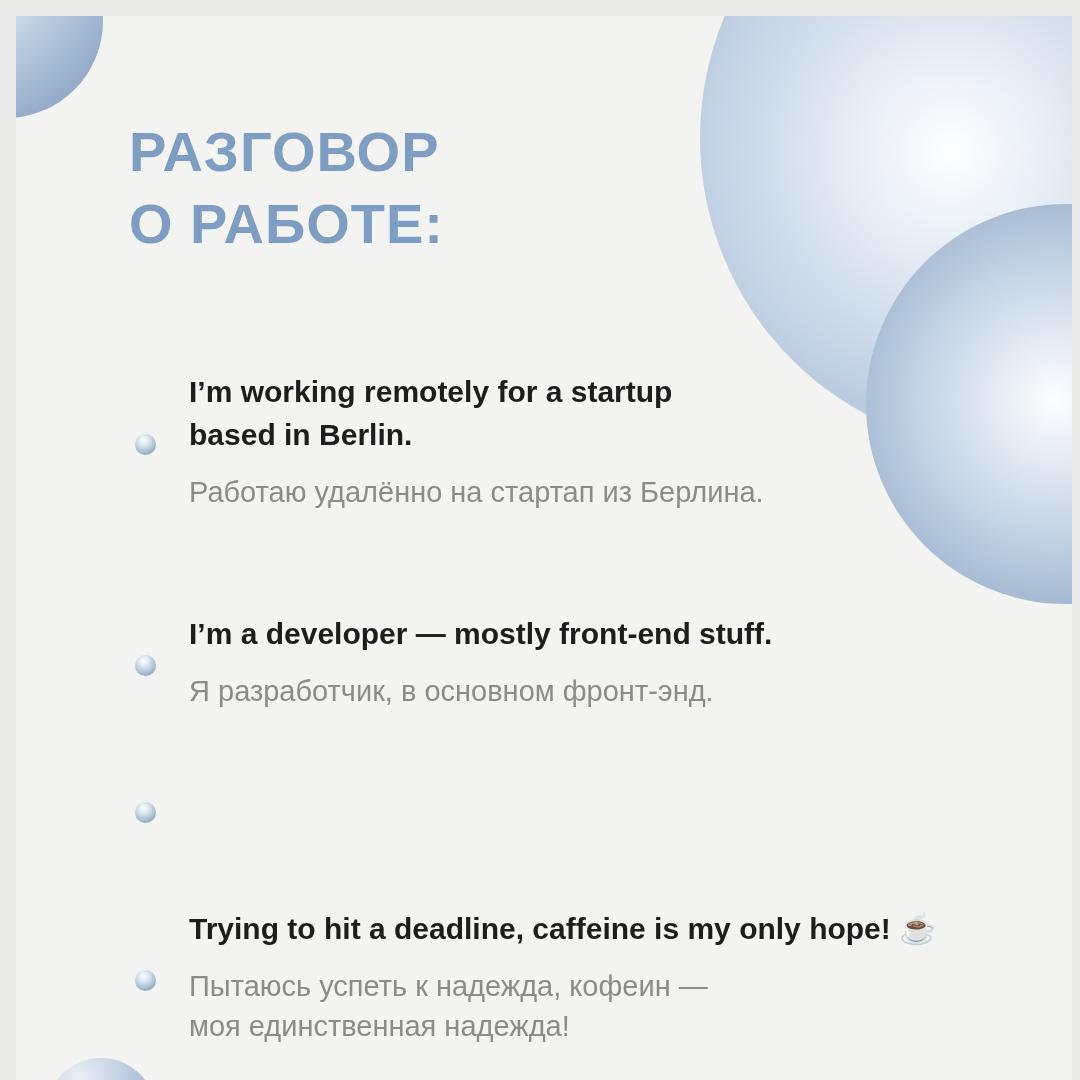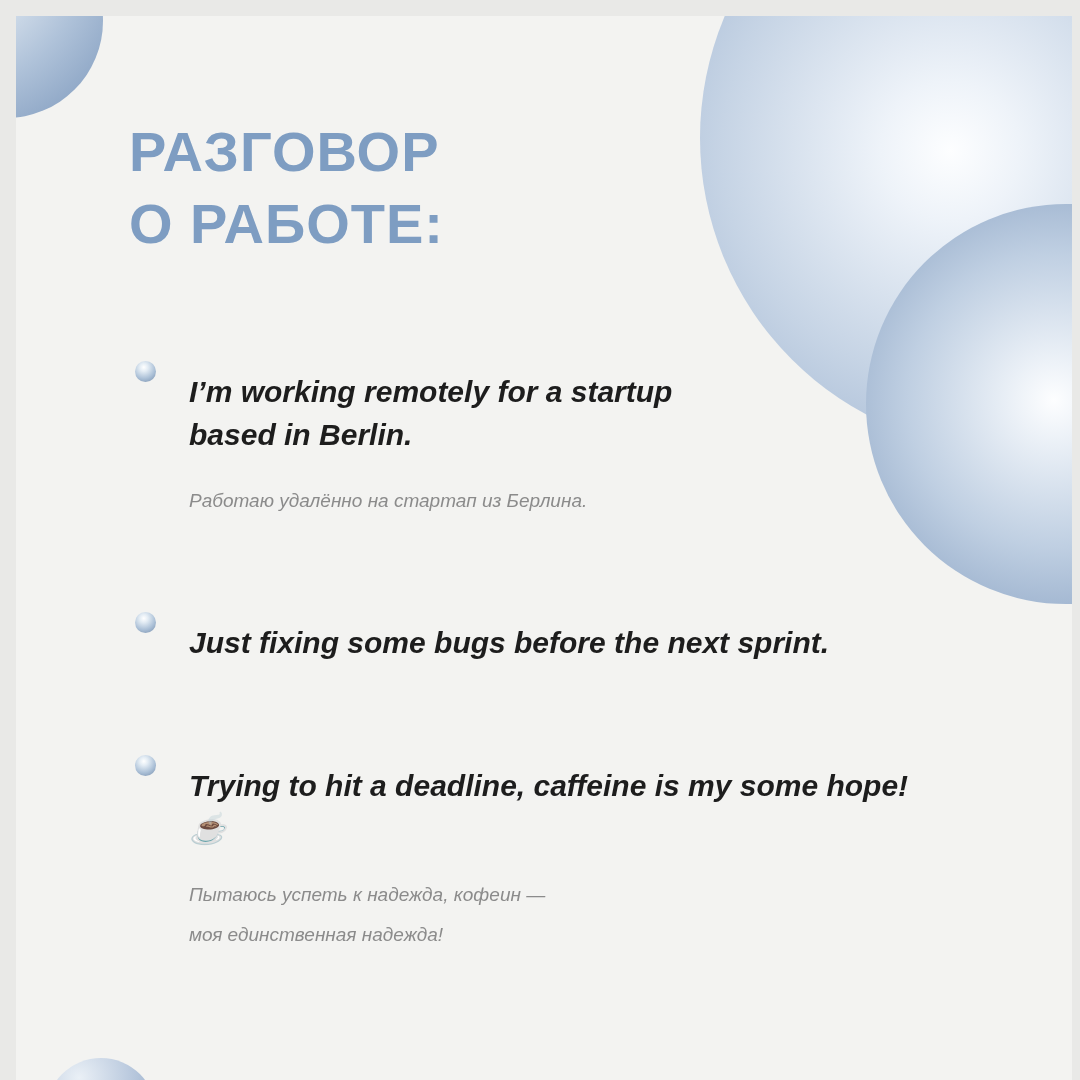--- a/index.html
+++ b/index.html
@@ -55,23 +55,22 @@
     font-weight: 700;
     letter-spacing: 1px;
     color: #7e9dc2;
     white-space: pre-line;
   }
 
   .phrase-list { margin-top: 70px; }
 
   .item {
     display: flex;
-    align-items: flex-start;
+    align-items: center;
     margin-bottom: 52px;
-    font-style: italic;
   }
 
   .bullet {
     flex: 0 0 auto;
     width: 21px; height: 21px;
     margin: 7px 17px 0 0;
     border-radius: 50%;
     background: radial-gradient(circle at 42% 30%,
       #ffffff 0%, #e3ecf4 22%, #aabfd6 60%, #7e95b1 92%, #7a8fa9 100%);
   }
@@ -80,22 +79,22 @@
 
   .en {
     font-size: 30px;
     font-weight: 700;
     line-height: 43px;
     color: #1d1d1d;
     white-space: pre-line;
   }
 
   .ru {
-    margin-top: 9px;
-    font-size: 19px;
+    margin-top: 0;
+    font-size: 29px;
     font-weight: 400;
     line-height: 40px;
     color: #8b8b8b;
     white-space: pre-line;
   }
 </style>
 </head>
 <body>
 
 <div class="frame">
@@ -114,32 +113,38 @@
 
       <div class="item">
         <span class="bullet"></span>
         <div class="texts">
           <p class="en">I’m working remotely for a startup
 based in Berlin.</p>
           <p class="ru">Работаю удалённо на стартап из Берлина.</p>
         </div>
       </div>
 
-
       <div class="item">
         <span class="bullet"></span>
         <div class="texts">
-          <p class="en">Just fixing some bugs before the next sprint.</p>
+          <p class="en">I’m a developer — mostly front-end stuff.</p>
+          <p class="ru">Я разработчик, в основном фронт-энд.</p>
         </div>
       </div>
 
       <div class="item">
         <span class="bullet"></span>
         <div class="texts">
-          <p class="en">Trying to hit a deadline, caffeine is my some hope! ☕</p>
+        </div>
+      </div>
+
+      <div class="item">
+        <span class="bullet"></span>
+        <div class="texts">
+          <p class="en">Trying to hit a deadline, caffeine is my only hope! ☕</p>
           <p class="ru">Пытаюсь успеть к надежда, кофеин —
 моя единственная надежда!</p>
         </div>
       </div>
 
     </div>
   </div>
 </div>
 
 </body></html>

